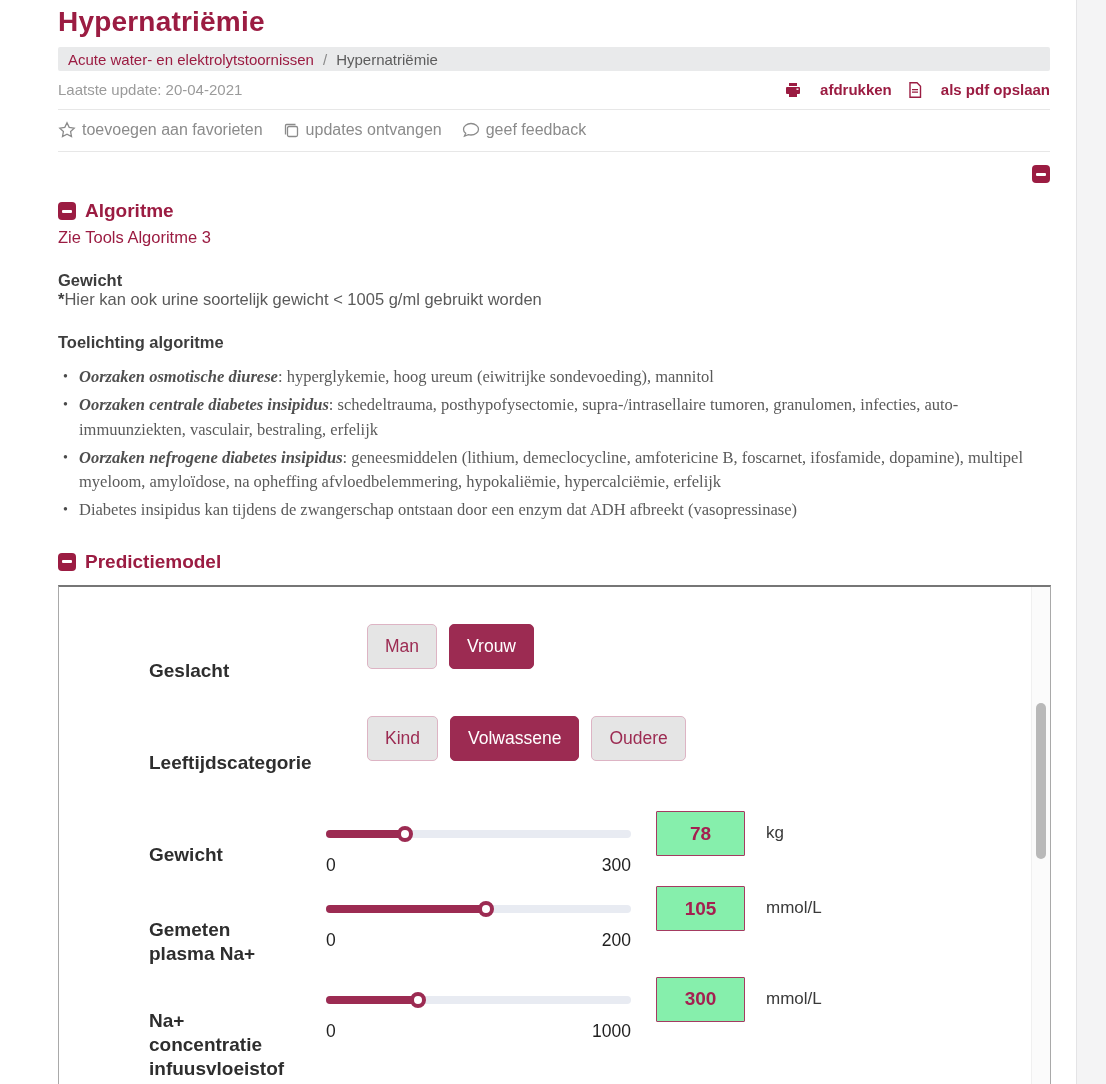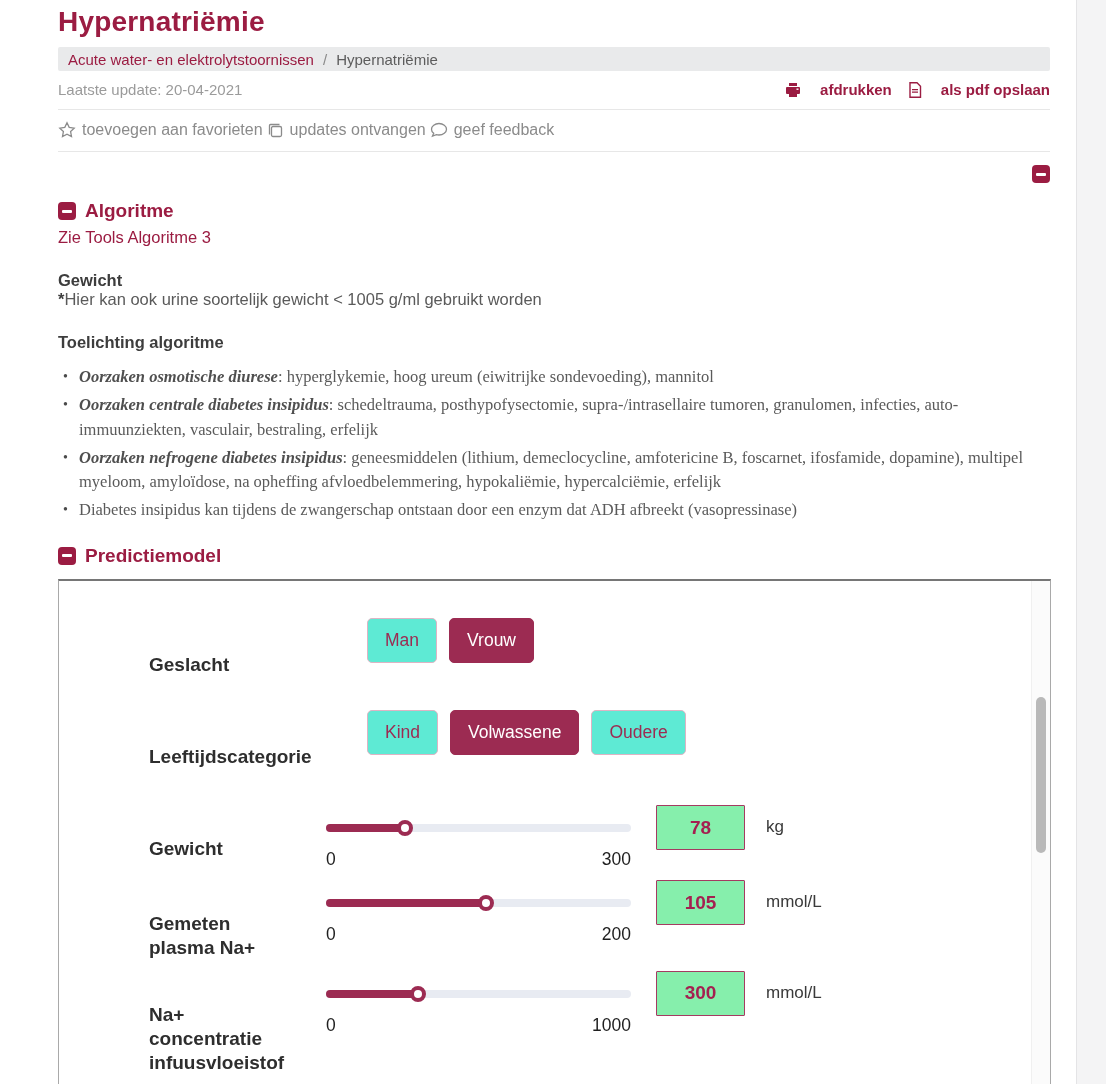--- a/index.html
+++ b/index.html
@@ -18,21 +18,21 @@
   .bc-sep { color:#8a8a8a; margin:0 9px; }
   .bc-current { color:#5c5c5c; }
 
   .update-row { display:flex; justify-content:space-between; align-items:center;
                 padding:3px 0 11px 0; border-bottom:1px solid #e7e7e7; }
   .last-update { color:#9b9b9b; font-size:15px; }
   .top-links { display:flex; gap:16px; }
   .top-link { display:flex; align-items:center; gap:19px; color:#9B1C42; font-size:15px;
               font-weight:600; text-decoration:none; cursor:pointer; }
 
-  .meta-row { display:flex; gap:4px; align-items:flex-end; padding:11px 0 12px 0;
+  .meta-row { display:flex; gap:20px; align-items:flex-end; padding:11px 0 12px 0;
               border-bottom:1px solid #e7e7e7; }
   .meta-link { display:flex; align-items:center; gap:6px; color:#8b8b8b; font-size:16px;
                text-decoration:none; cursor:pointer; }
 
   .collapse-all-row { display:flex; justify-content:flex-end; margin-top:13px; }
   .minus-btn { width:18px; height:18px; background:#9B1C42; border-radius:4px; position:relative;
                display:inline-block; flex:none; cursor:pointer; }
   .minus-btn::after { content:""; position:absolute; left:4px; right:4px; top:50%; margin-top:-1.5px;
                       height:3px; background:#fff; border-radius:1px; }
 
@@ -57,21 +57,21 @@
   .m-row { display:flex; align-items:flex-start; }
   .m-row.buttons-row { margin-bottom:36px; }
   .m-row.slider-row { margin-bottom:10px; }
   .m-label { width:177px; padding-right:57px; flex:none; font-size:19px; font-weight:600;
              color:#2e2e2e; line-height:1.28;margin-top:32px; }
   .m-note { margin-top:9px; font-size:16px; font-weight:400; color:#4a4a4a; line-height:1.35;
             max-width:140px; }
 
   .btn-group { display:flex; gap:12px; margin-left:41px; margin-top:-3px; }
   .seg-btn { font-family:"Liberation Sans", sans-serif; font-size:17.5px; color:#9C2B52;
-             background:#5eead4; border:1px solid #ddb4c4; border-radius:5px; padding:11px 17px;
+             background:#e5e5e5; border:1px solid #ddb4c4; border-radius:5px; padding:11px 17px;
              cursor:pointer; line-height:1.2; }
   .seg-btn.selected { background:#9C2B52; color:#fff; border-color:#9C2B52; }
 
   .slider-wrap { width:305px; flex:none; }
   .slider-track { position:relative; height:8px; border-radius:4px; background:#e8ebf2; margin-top:19px; }
   .slider-fill { position:absolute; left:0; top:0; height:8px; border-radius:4px; background:#9C2B52; }
   .slider-thumb { position:absolute; top:4px; width:16px; height:16px; background:#fff;
                   border:4px solid #9C2B52; border-radius:50%; transform:translate(-50%,-50%); cursor:pointer; }
   .slider-scale { display:flex; justify-content:space-between; margin-top:17px;
                   font-size:17.5px; color:#1f1f1f; }
@@ -162,21 +162,21 @@
 
     <div class="sub-heading">Toelichting algoritme</div>
 
     <ul class="expl-list">
       <li><span class="bullet-lead">Oorzaken osmotische diurese</span><span>: hyperglykemie, hoog ureum (eiwitrijke sondevoeding), mannitol</span></li>
       <li><span class="bullet-lead">Oorzaken centrale diabetes insipidus</span><span>: schedeltrauma, posthypofysectomie, supra-/intrasellaire tumoren, granulomen, infecties, auto-immuunziekten, vasculair, bestraling, erfelijk</span></li>
       <li><span class="bullet-lead">Oorzaken nefrogene diabetes insipidus</span><span>: geneesmiddelen (lithium, demeclocycline, amfotericine B, foscarnet, ifosfamide, dopamine), multipel myeloom, amyloïdose, na opheffing afvloedbelemmering, hypokaliëmie, hypercalciëmie, erfelijk</span></li>
       <li><span class="bullet-lead"></span><span>Diabetes insipidus kan tijdens de zwangerschap ontstaan door een enzym dat ADH afbreekt (vasopressinase)</span></li>
     </ul>
 
-    <div class="section-header" style="margin-top:22px;">
+    <div class="section-header" style="margin-top:28px;">
       <span class="minus-btn"></span>
       <span class="sec-title">Predictiemodel</span>
     </div>
 
     <div class="model-box">
       <div class="model-inner">
 
         <div class="m-row buttons-row">
           <div class="m-label">Geslacht</div>
           <div class="btn-group">

